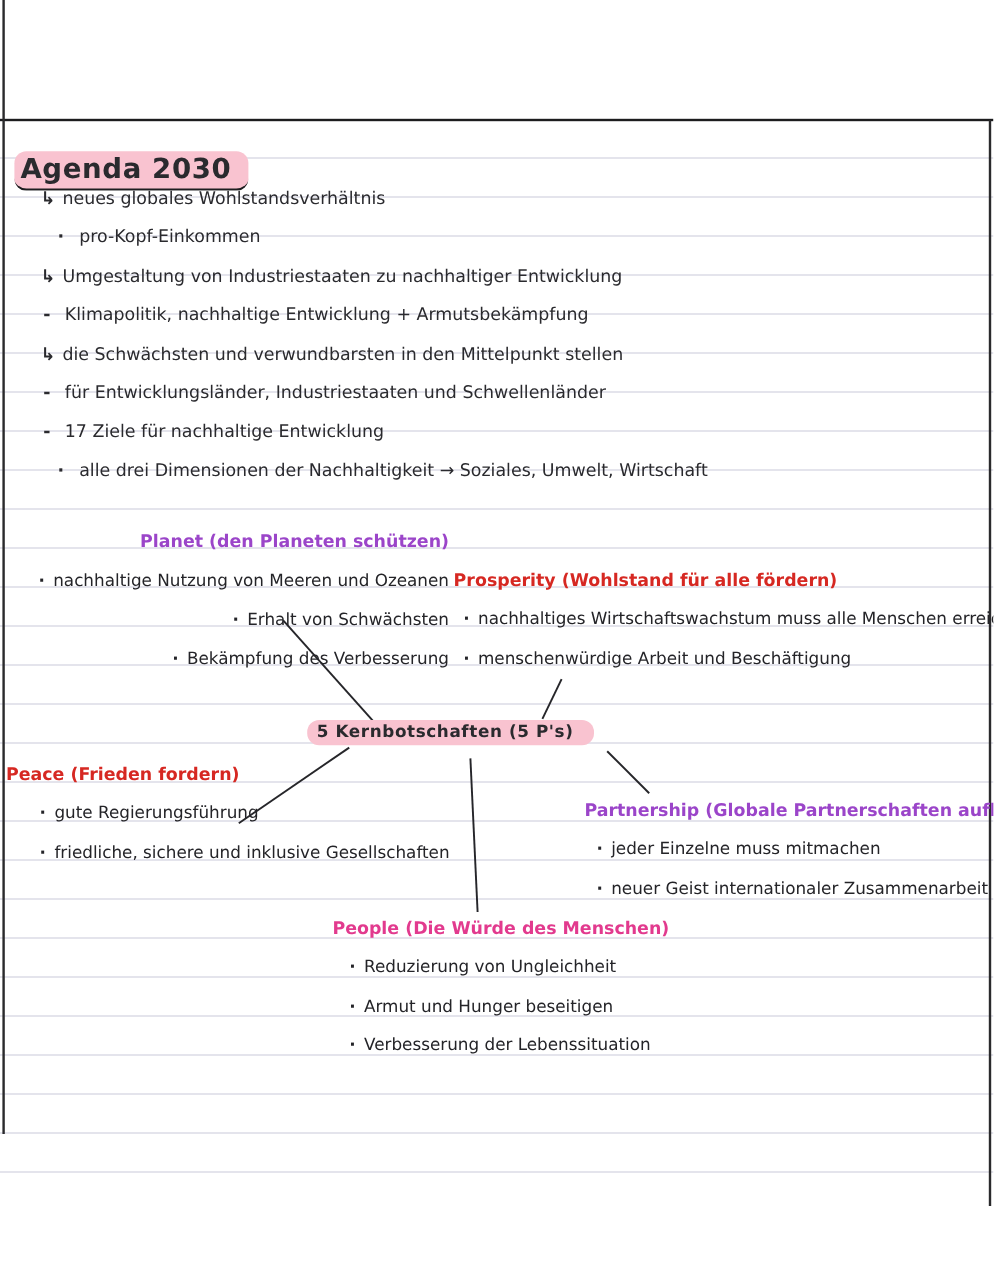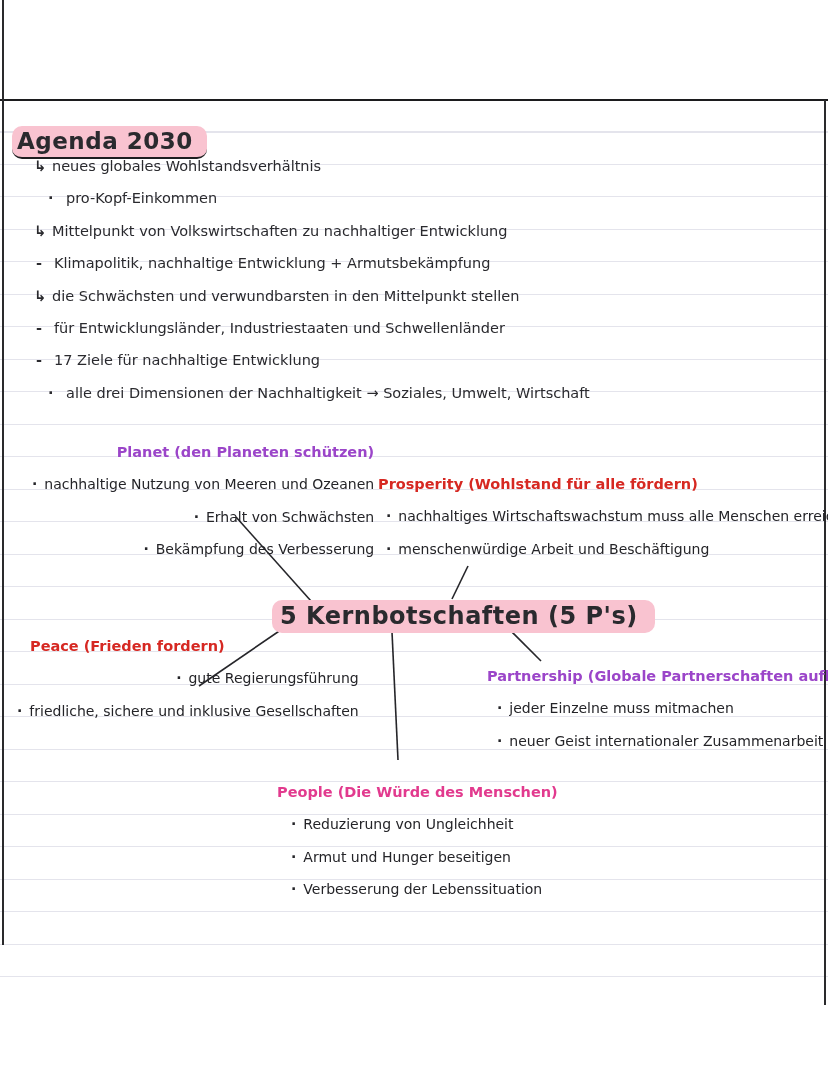--- a/index.html
+++ b/index.html
@@ -46,36 +46,36 @@
 
   .planet { left:22px; top:436px;text-align:right; }
   .planet .heading { color:#9b45c9; }
   .planet .item { margin-left:10px; }
 
   .prosperity { left:378px; top:468px; }
   .prosperity .heading { color:#d62822; }
   .prosperity .item { margin-left:8px; }
 
   .peace { left:5px; top:630px; }
-  .peace .heading { color:#d62822;padding-left:25px; }
-  .peace .item { margin-left:12px;text-align:right; }
+  .peace .heading { color:#d62822; }
+  .peace .item { margin-left:28px; }
 
   .partnership { left:487px; top:660px; }
   .partnership .heading { color:#9b45c9; }
   .partnership .item { margin-left:10px; }
 
-  .people { left:277px; top:776px; }
+  .people { left:277px; top:758px; }
   .people .heading { color:#e23a8e; }
   .people .item { margin-left:14px; }
 
   .hub {
-    position:absolute; left:272px; top:600px;
+    position:absolute; left:256px; top:600px;
     background:#f9c3d0; border-radius:10px;
     padding:2px 17px 3px 8px;
-    font-size:24px; font-weight:700; letter-spacing:.5px;
+    font-size:14px; font-weight:700; letter-spacing:.5px;
     white-space:nowrap;
   }
 
   .connectors { position:absolute; left:0; top:0; pointer-events:none; }
 </style>
 </head>
 <body>
 
 <div class="page">
 
@@ -87,21 +87,21 @@
   <h1 class="title">Agenda 2030</h1>
 
   <div class="notes">
     <div class="note">
       <span class="marker">↳</span><span>neues globales Wohlstandsverhältnis</span>
     </div>
     <div class="note ind1">
       <span class="marker">·</span><span>pro-Kopf-Einkommen</span>
     </div>
     <div class="note">
-      <span class="marker">↳</span><span>Mittelpunkt von Volkswirtschaften zu nachhaltiger Entwicklung</span>
+      <span class="marker">↳</span><span>Umgestaltung von Industriestaaten zu nachhaltiger Entwicklung</span>
     </div>
     <div class="note dash">
       <span class="marker">-</span><span>Klimapolitik, nachhaltige Entwicklung + Armutsbekämpfung</span>
     </div>
     <div class="note">
       <span class="marker">↳</span><span>die Schwächsten und verwundbarsten in den Mittelpunkt stellen</span>
     </div>
     <div class="note dash">
       <span class="marker">-</span><span>für Entwicklungsländer, Industriestaaten und Schwellenländer</span>
     </div>

